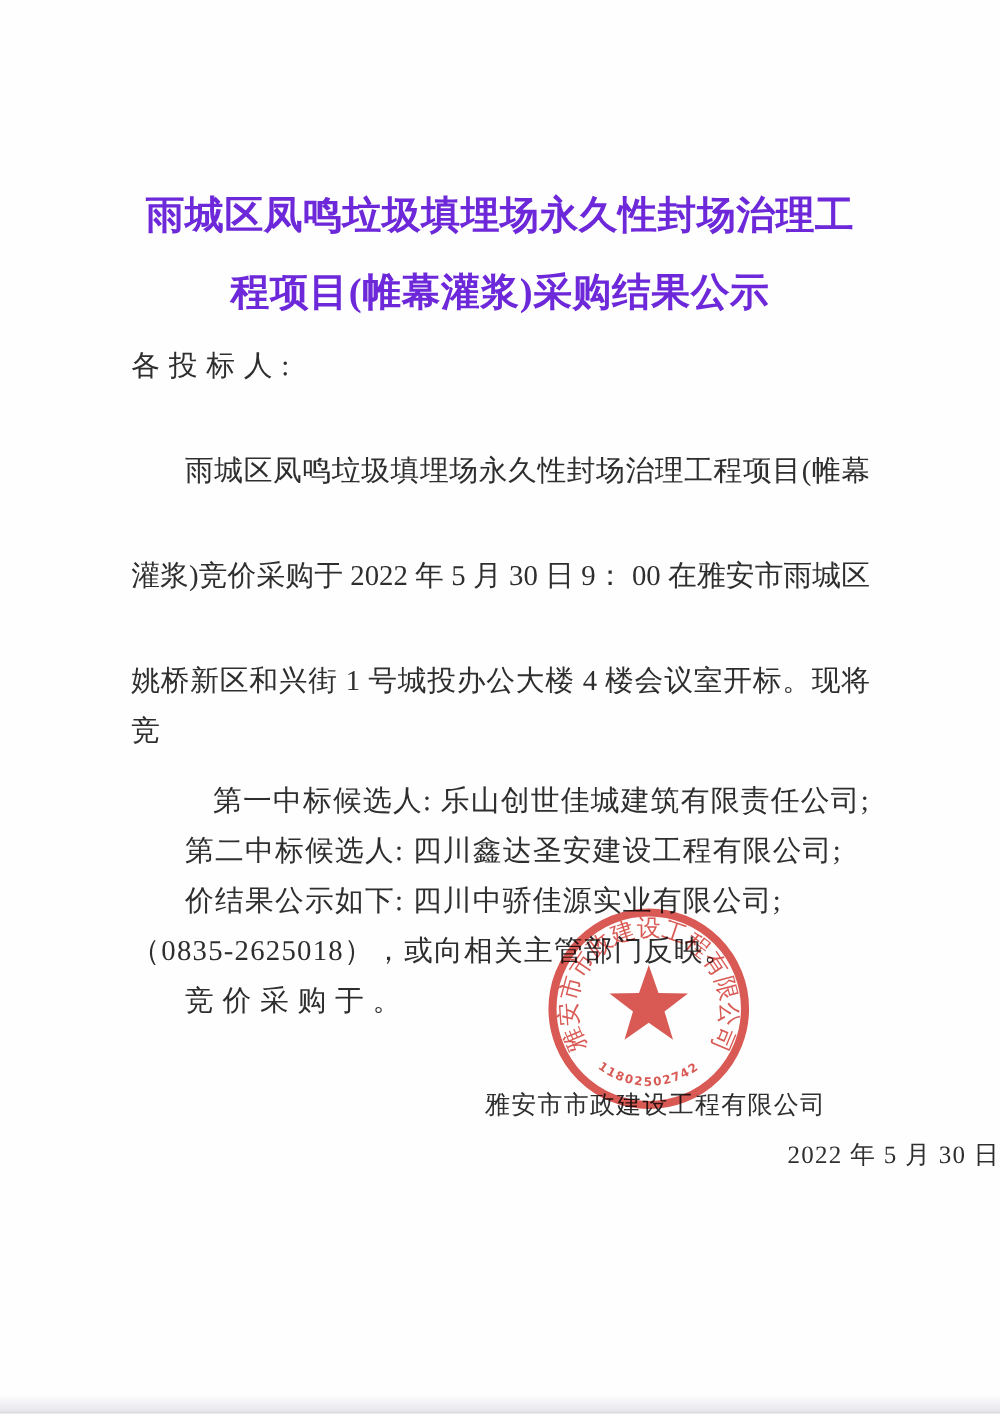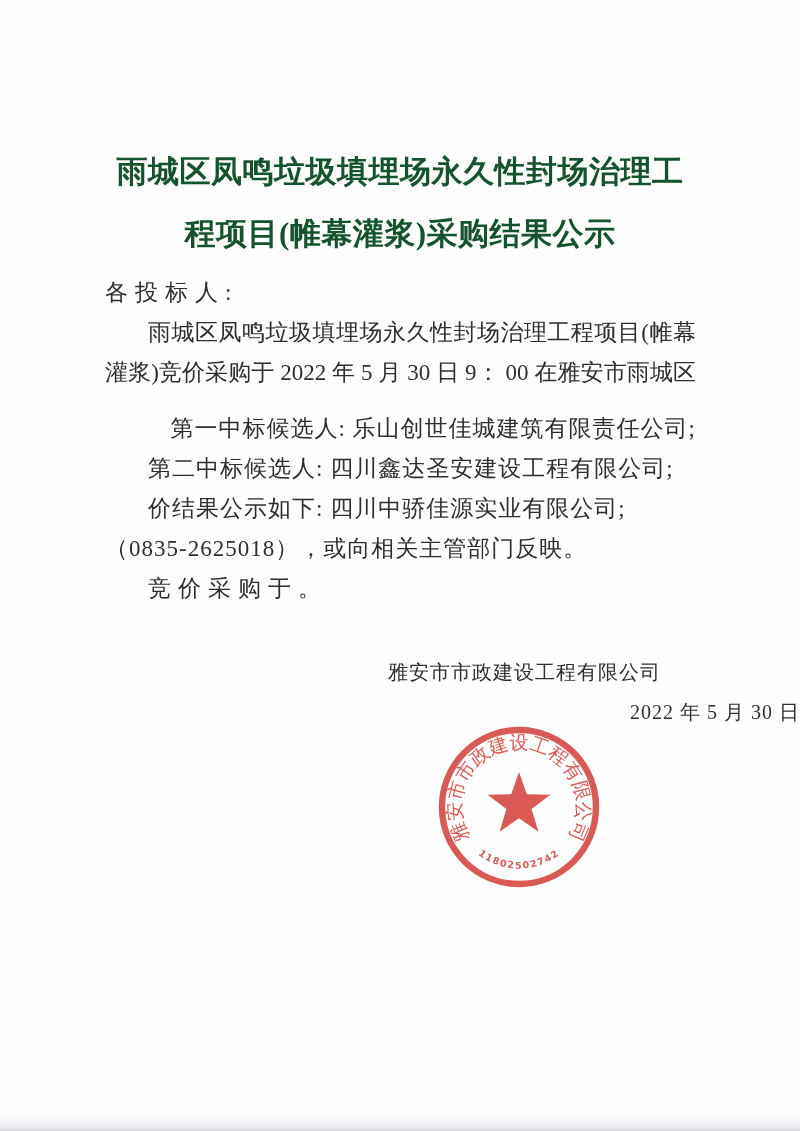--- a/index.html
+++ b/index.html
@@ -12,39 +12,40 @@
   }
   .page { position: absolute; inset: 0; }
 
   
   .title {
     margin-top: 141px;
     text-align: center;
     font-size: 31px;
     font-weight: bold;
     line-height: 62px;
-    color: #14532d;
+    color: #6d28d9;
     letter-spacing: 0.5px;
   }
 
   
   .body-text {
     margin: 8px 104px 0 105px;
     font-size: 23px;
     line-height: 40px;
     color: #2e2e2e;
     letter-spacing: 1px;
   }
   .line { white-space: nowrap; }
   .indent { text-indent: 43px; }
   .just {
     white-space: normal;
     text-align: justify;
     text-align-last: justify;
     letter-spacing: 0;
+    margin-top: 44px;
   }
   .spaced { letter-spacing: 7px; }
   .gap { margin-top: 16px; text-align: right; }
 
   
   .signature {
     margin-top: 43px;
     font-size: 20px;
     line-height: 40px;
     color: #2e2e2e;
@@ -90,20 +91,21 @@
 
   <div class="title">
     <div>雨城区凤鸣垃圾填埋场永久性封场治理工</div>
     <div>程项目(帷幕灌浆)采购结果公示</div>
   </div>
 
   <div class="body-text">
     <div class="line spaced">各投标人:</div>
     <div class="line indent just">雨城区凤鸣垃圾填埋场永久性封场治理工程项目(帷幕</div>
     <div class="line just">灌浆)竞价采购于 2022 年 5 月 30 日 9： 00 在雅安市雨城区</div>
+    <div class="line just">姚桥新区和兴街 1 号城投办公大楼 4 楼会议室开标。现将竞</div>
     <div class="line indent gap">第一中标候选人: 乐山创世佳城建筑有限责任公司;</div>
     <div class="line indent">第二中标候选人: 四川鑫达圣安建设工程有限公司;</div>
     <div class="line indent">价结果公示如下: 四川中骄佳源实业有限公司;</div>
     <div class="line">（0835-2625018），或向相关主管部门反映。</div>
     <div class="line indent spaced">竞价采购于。</div>
   </div>
 
   <div class="signature">
     <div class="sig-company">雅安市市政建设工程有限公司</div>
     <div class="sig-date">2022 年 5 月 30 日</div>

